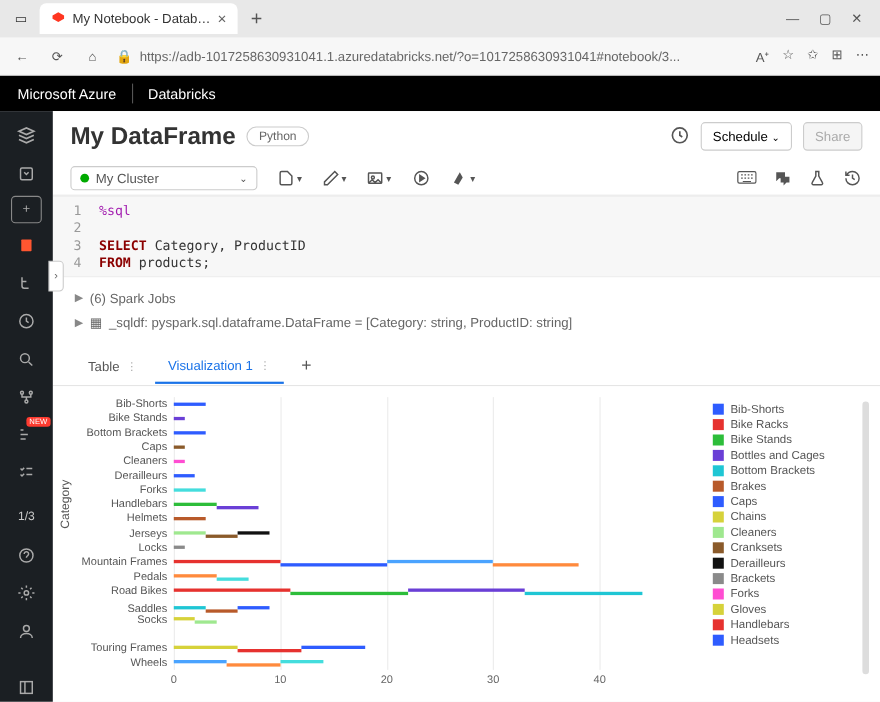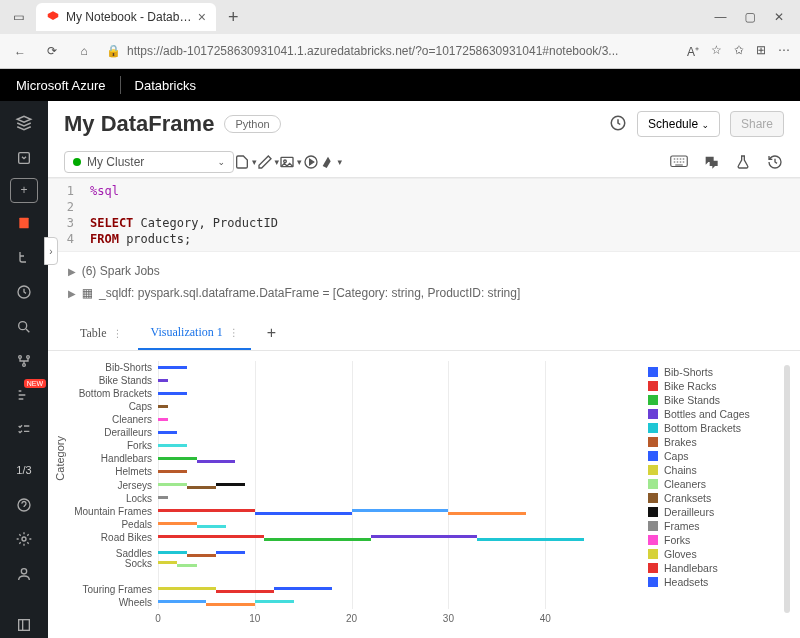--- a/index.html
+++ b/index.html
@@ -37,42 +37,42 @@
   .expand-handle { position: absolute; right: -10px; top: 136px; width: 14px; height: 28px; background: #fff; border: 1px solid #ccc; border-radius: 0 4px 4px 0; display: flex; align-items: center; justify-content: center; font-size: 10px; color: #666; }
   
   .content { flex: 1; display: flex; flex-direction: column; overflow: hidden; }
   .notebook-header { display: flex; align-items: center; padding: 10px 16px; gap: 10px; }
   .nb-title { font-size: 22px; font-weight: 600; }
   .lang-pill { border: 1px solid #ccc; border-radius: 12px; padding: 2px 10px; font-size: 11px; color: #666; }
   .hdr-right { margin-left: auto; display: flex; align-items: center; gap: 10px; }
   .hdr-btn { border: 1px solid #ccc; border-radius: 4px; padding: 5px 10px; font-size: 12px; background: #fff; }
   .hdr-btn.disabled { color: #aaa; background: #f5f5f5; }
   
-  .toolbar { display: flex; align-items: center; padding: 4px 16px; border-bottom: 1px solid #e5e5e5; color: #555; }
+  .toolbar { display: flex; align-items: center; padding: 4px 16px; gap: 18px; border-bottom: 1px solid #e5e5e5; color: #555; }
   .cluster-sel { display: flex; align-items: center; gap: 6px; border: 1px solid #ccc; border-radius: 4px; padding: 3px 8px; font-size: 12px; width: 170px; }
   .cluster-dot { width: 8px; height: 8px; background: #0a0; border-radius: 50%; }
   .tb-icon { width: 18px; height: 18px; display: flex; align-items: center; justify-content: center; }
   .tb-group { display: flex; align-items: center; gap: 2px; }
   .caret { font-size: 9px; }
   .toolbar-right { margin-left: auto; display: flex; gap: 14px; }
   
   .code-cell { display: flex; background: #f7f7f7; border-top: 1px solid #eee; border-bottom: 1px solid #eee; font-family: Consolas, monospace; font-size: 12px; }
   .gutter { width: 34px; text-align: right; padding: 4px 8px 4px 0; color: #999; user-select: none; }
   .gutter div { line-height: 16px; }
   .code { padding: 4px 8px; }
   .code div { line-height: 16px; white-space: pre; }
   .kw { color: #8b0000; font-weight: 600; }
   .magic { color: #a21caf; }
   
   .output-area { padding: 8px 20px; color: #666; font-size: 12px; }
   .out-line { display: flex; align-items: center; gap: 6px; padding: 4px 0; }
   .tri { font-size: 10px; color: #888; }
   
   .result-tabs { display: flex; align-items: center; gap: 4px; padding: 4px 20px 0; border-bottom: 1px solid #e5e5e5; }
-  .rtab { padding: 8px 12px; font-size: 12px; color: #555; display: flex; align-items: center; gap: 6px; font-family: Liberation Serif, serif; }
+  .rtab { padding: 8px 12px; font-size: 12px; color: #555; display: flex; align-items: center; gap: 6px; }
   .rtab.active { color: #1a73e8; border-bottom: 2px solid #1a73e8; }
   .rtab-menu { color: #aaa; font-size: 10px; }
   .rtab-add { padding: 8px 12px; font-size: 16px; color: #555; }
   
   .chart-wrap { display: flex; padding: 10px 10px 6px 16px; gap: 6px; overflow: hidden; flex: 1; position: relative; }
   .chart-main { flex: 1; position: relative; }
   .ylabel { position: absolute; left: -4px; top: 50%; transform: rotate(-90deg) translateX(50%); transform-origin: left center; font-size: 11px; color: #555; }
   .bars-area { margin-left: 94px; position: relative; height: 248px; }
   .gridlines { position: absolute; inset: 0; }
   .gridline { position: absolute; top: 0; bottom: 0; width: 1px; background: #ececec; }
@@ -482,21 +482,21 @@
           <div class="legend-item">
             <div class="swatch" style="background: rgb(138, 90, 42);"></div>
             <span>Cranksets</span>
           </div>
           <div class="legend-item">
             <div class="swatch" style="background: rgb(17, 17, 17);"></div>
             <span>Derailleurs</span>
           </div>
           <div class="legend-item">
             <div class="swatch" style="background: rgb(138, 138, 138);"></div>
-            <span>Frames</span>
+            <span>Brackets</span>
           </div>
           <div class="legend-item">
             <div class="swatch" style="background: rgb(255, 77, 210);"></div>
             <span>Forks</span>
           </div>
           <div class="legend-item">
             <div class="swatch" style="background: rgb(214, 210, 58);"></div>
             <span>Gloves</span>
           </div>
           <div class="legend-item">

